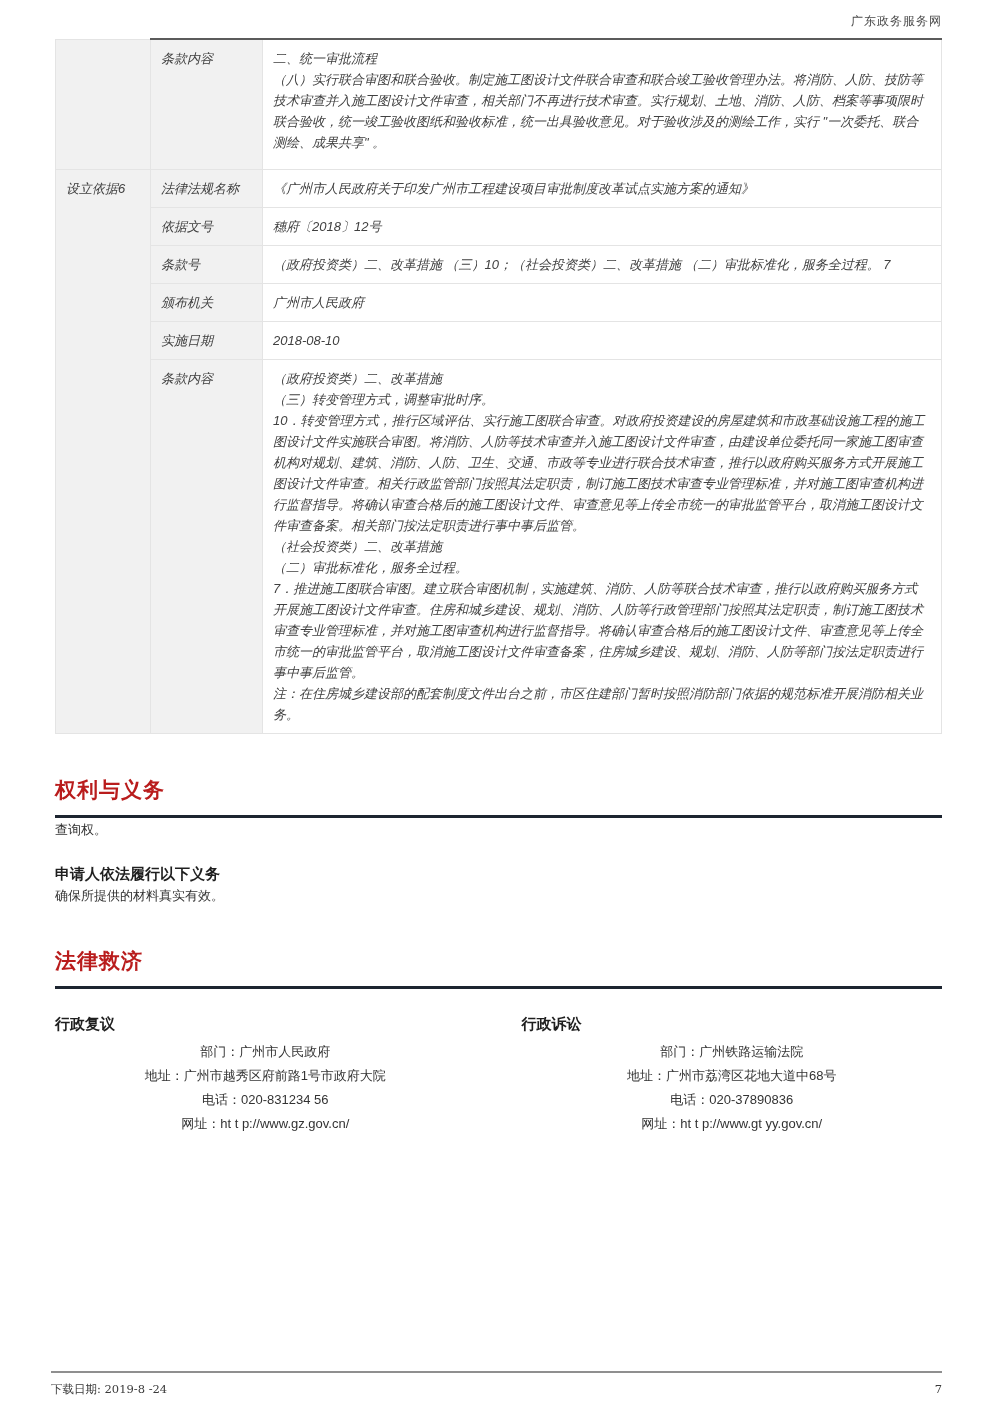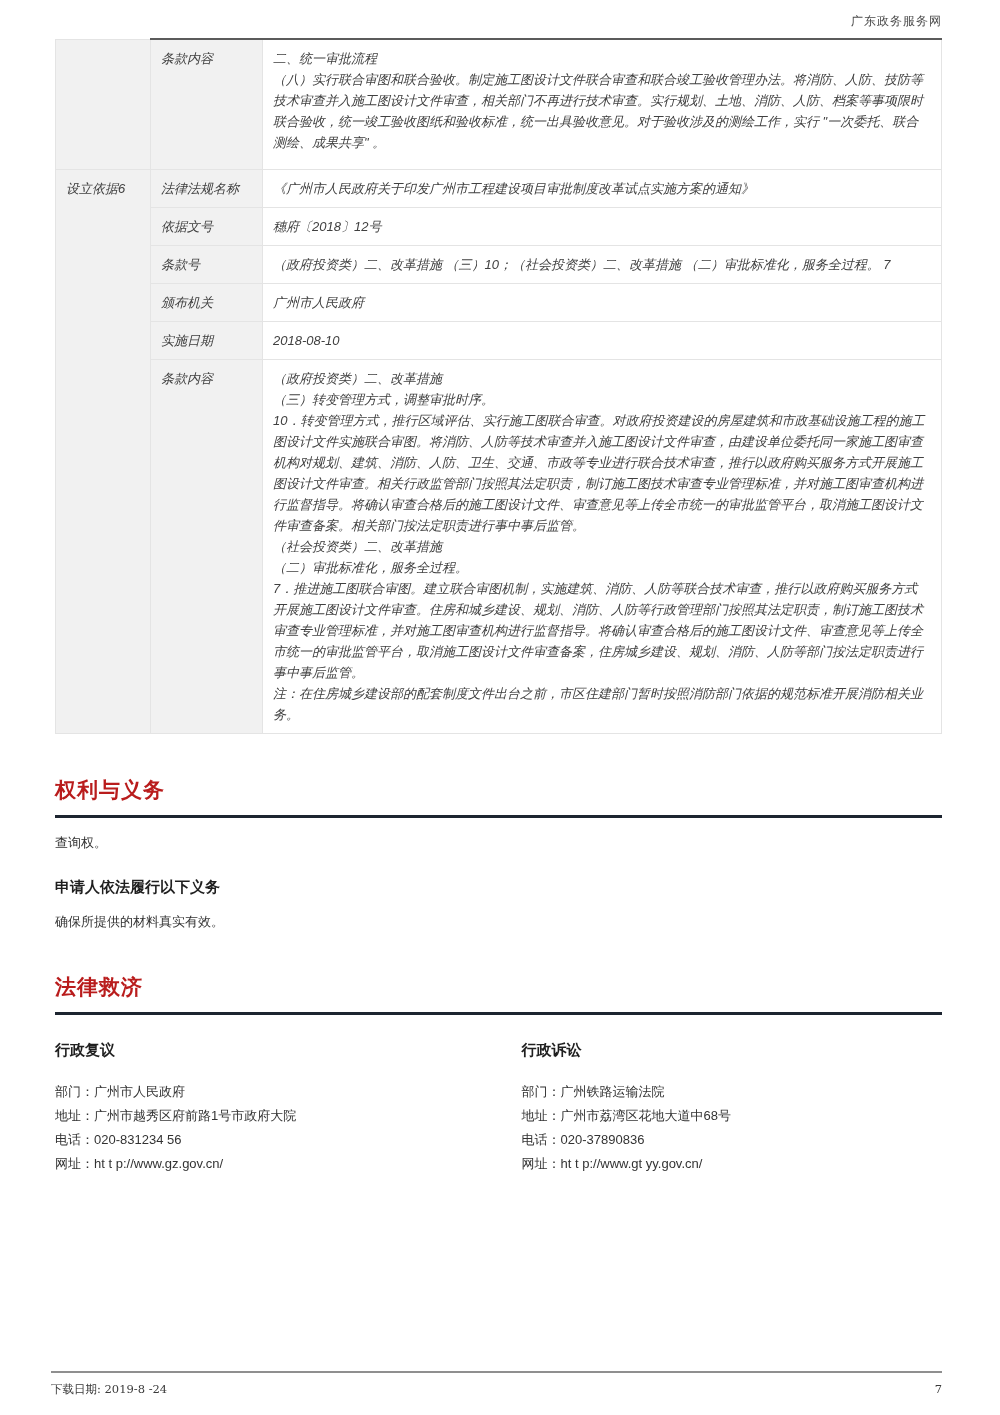--- a/index.html
+++ b/index.html
@@ -56,35 +56,35 @@
     padding-bottom: 11px;
     border-bottom: 3px solid #1d2530;
   }
   .sub-heading {
     margin-top: 26px;
     font-size: 15px;
     font-weight: bold;
     color: #1f1f1f;
   }
   .body-line {
-    margin-top: 16px;
+    margin-top: 3px;
     font-size: 13px;
     color: #333;
   }
 
   
   .remedy-cols { display: flex; margin-top: 2px; gap: 46px; }
   .remedy-col { width: 470px; }
   .remedy-col .sub-heading { margin-top: 24px; }
   .contact-line {
     font-size: 13px;
     color: #333;
     line-height: 24px;
   }
-  .contact-list { margin-top: 20px; }
+  .contact-list { margin-top: 6px; text-align: center; }
 
   
   .footer {
     position: absolute;
     left: 51px; right: 58px;
     top: 1371px;
     border-top: 2px solid #8f8f8f;
     padding-top: 9px;
     display: flex;
     justify-content: space-between;

